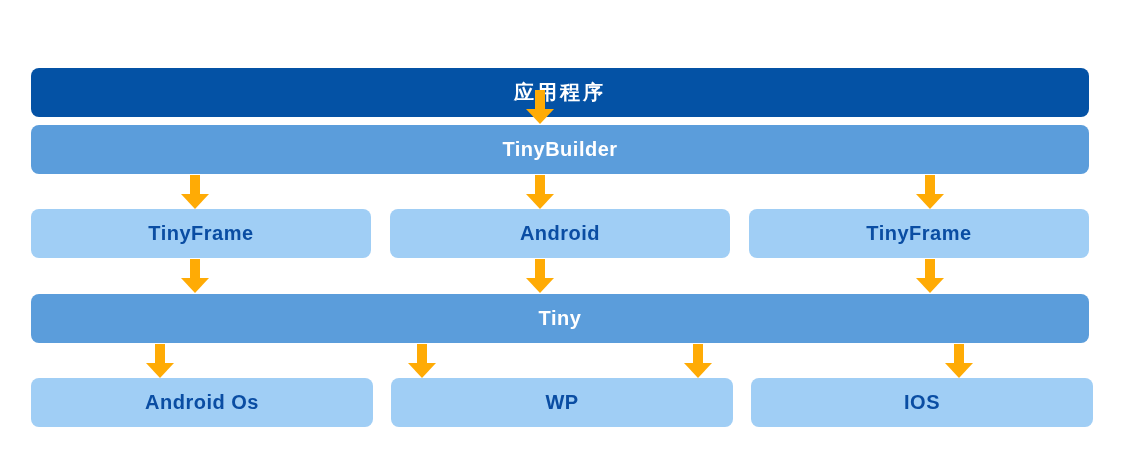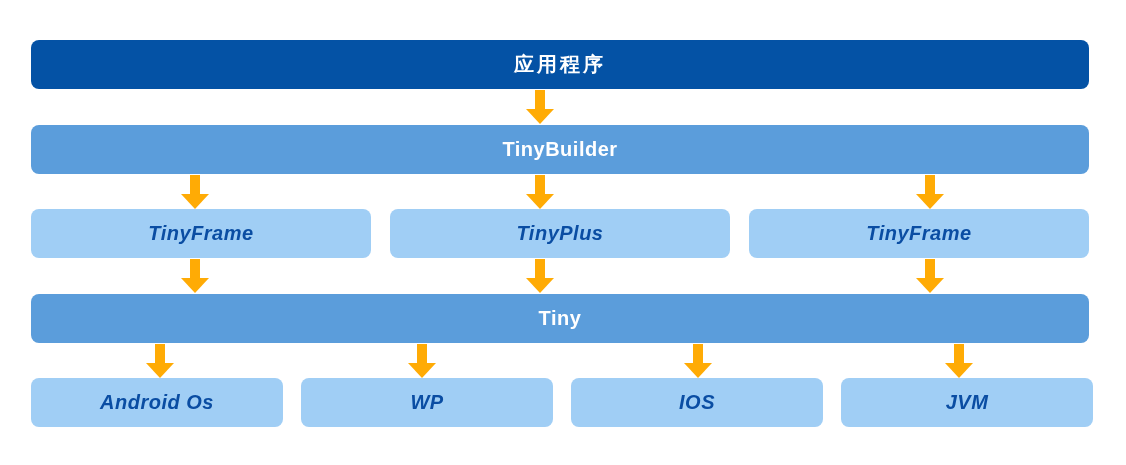--- a/index.html
+++ b/index.html
@@ -35,29 +35,29 @@
     align-items: center;
     justify-content: center;
     font-size: 20px;
     font-weight: bold;
     letter-spacing: 0.5px;
     box-sizing: border-box;
   }
   .node.dark {
     background: var(--dark-blue, #0452a5);
     color: var(--label-light, #ffffff);
+    margin-top: 28px;
   }
   .node.medium {
     background: var(--medium-blue, #5b9ddb);
     color: var(--label-light, #ffffff);
   }
   .node.light {
     background: var(--light-blue, #a0cef5);
     color: var(--label-dark, #0a4da3);
-    font-style: italic;
   }
   .node.cjk { letter-spacing: 3px; }
   .arrow {
     position: absolute;
     width: 28px;
     height: 34px;
     color: var(--arrow-orange, #ffab05);
   }
   .arrow svg { display: block; }
 </style>
@@ -95,21 +95,21 @@
   </div>
   <div class="arrow" style="left:916px; top:175px;">
     <svg width="28" height="34" viewBox="0 0 28 34">
         <rect x="9" y="0" width="10" height="21" fill="currentColor"></rect>
         <polygon points="0,19 28,19 14,34" fill="currentColor"></polygon>
       </svg>
   </div>
 
   <div class="row row-3">
     <div class="node light">TinyFrame</div>
-    <div class="node light">TinyPlus</div>
+    <div class="node light">Android</div>
     <div class="node light">TinyFrame</div>
   </div>
 
   <div class="arrow" style="left:181px; top:259px;">
     <svg width="28" height="34" viewBox="0 0 28 34">
         <rect x="9" y="0" width="10" height="21" fill="currentColor"></rect>
         <polygon points="0,19 28,19 14,34" fill="currentColor"></polygon>
       </svg>
   </div>
   <div class="arrow" style="left:526px; top:259px;">
@@ -151,16 +151,15 @@
     <svg width="28" height="34" viewBox="0 0 28 34">
         <rect x="9" y="0" width="10" height="21" fill="currentColor"></rect>
         <polygon points="0,19 28,19 14,34" fill="currentColor"></polygon>
       </svg>
   </div>
 
   <div class="row row-5">
     <div class="node light">Android Os</div>
     <div class="node light">WP</div>
     <div class="node light">IOS</div>
-    <div class="node light">JVM</div>
   </div>
 
 </div>
 
 </body></html>

